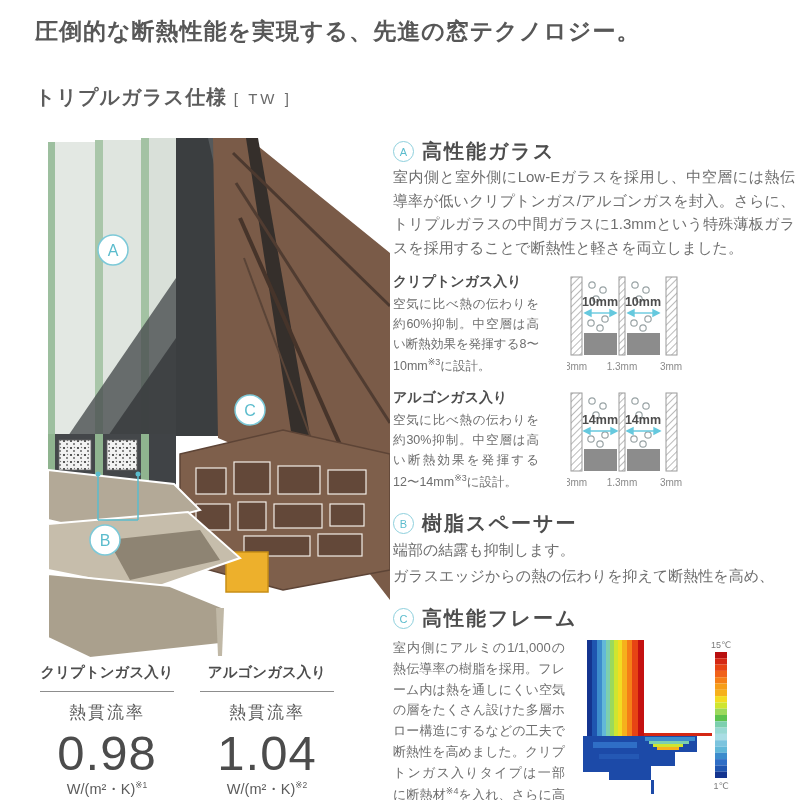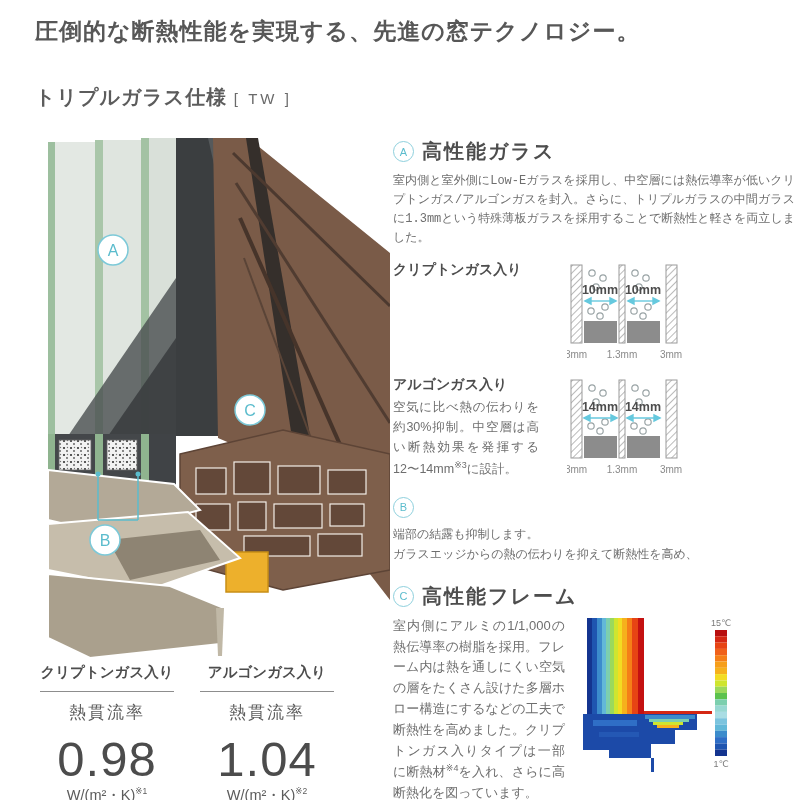--- a/index.html
+++ b/index.html
@@ -11,42 +11,42 @@
   .sub-title { position:absolute; left:35px; top:84px; font-size:20px; font-weight:bold; color:#5c5c5c; letter-spacing:1px; }
   .sub-title .tag { font-size:15px; font-weight:normal; color:#6a6a6a; letter-spacing:3px; }
 
   .main-figure { position:absolute; left:48px; top:138px; width:342px; height:522px; }
 
   
   .right-col { position:absolute; left:393px; top:138px; width:402px; }
   .sec-header { display:flex; align-items:center; gap:8px; }
   .badge { width:21px; height:21px; border-radius:50%; border:1.5px solid #8ed0dd; color:#5bbccd; font-size:11px; display:flex; align-items:center; justify-content:center; flex:0 0 auto; }
   .sec-title { font-size:20px; font-weight:bold; color:#4d4d4d; letter-spacing:2px; }
-  .sec-body { font-size:12px; line-height:1.58; color:#6e6e6e; margin-top:7px; text-align:justify;font-family:Liberation Mono, monospace; }
+  .sec-body { font-size:15px; line-height:1.58; color:#6e6e6e; text-align:justify; }
   sup.note { font-size:9px; color:#6e6e6e; }
 
   .gas-row { display:flex; margin-top:13px; }
   .gas-text-col { width:146px; }
   .gas-title { font-size:14px; font-weight:bold; color:#4d4d4d; }
   .gas-body { font-size:12.5px; line-height:1.62; color:#6e6e6e; margin-top:3px; text-align:justify; }
   .gas-svg { margin-left:28px; margin-top:2px; }
 
   .sec-b { margin-top:18px; }
   .sec-b .sec-body div { line-height:1.7; }
   .sec-c { margin-top:17px; }
   .c-row { display:flex; margin-top:6px; }
   .c-text { width:172px; font-size:13px; line-height:1.6; color:#6e6e6e; text-align:justify; }
   .thermal-fig { margin-left:14px; }
 
   
   .stats { position:absolute; left:40px; top:663px; display:flex; gap:26px; }
   .stat { width:134px; text-align:center; }
   .stat-title { font-size:14.5px; font-weight:bold; color:#4d4d4d; padding-bottom:9px; border-bottom:1px solid #8d8d8d; }
   .stat-label { font-size:17px; color:#5c5c5c; margin-top:9px; letter-spacing:2px; }
-  .stat-value { font-size:49px; color:#4c4c4c; letter-spacing:1px; line-height:1.05; margin-top:10px; }
+  .stat-value { font-size:49px; color:#4c4c4c; letter-spacing:1px; line-height:1.05; margin-top:4px; }
   .stat-unit { font-size:14.5px; color:#5c5c5c; margin-top:1px; }
   .stat-unit sup { font-size:8.5px; }
 </style>
 </head>
 <body>
 
 <div class="page">
 
   <svg width="0" height="0" style="position:absolute">
     <defs>
@@ -151,20 +151,21 @@
 
     <div class="sec-header">
       <span class="badge">A</span>
       <span class="sec-title">高性能ガラス</span>
     </div>
     <div class="sec-body">室内側と室外側にLow-Eガラスを採用し、中空層には熱伝導率が低いクリプトンガス/アルゴンガスを封入。さらに、トリプルガラスの中間ガラスに1.3mmという特殊薄板ガラスを採用することで断熱性と軽さを両立しました。</div>
 
     <div class="gas-row">
       <div class="gas-text-col">
         <div class="gas-title">クリプトンガス入り</div>
+        <div class="gas-body"><span>空気に比べ熱の伝わりを約60%抑制。中空層は高い断熱効果を発揮する8〜10mm</span><sup class="note">※3</sup><span>に設計。</span></div>
       </div>
       <svg class="gas-svg" width="116" height="100" viewBox="0 0 116 100">
         <rect x="4" y="2" width="11" height="78" fill="url(#hatch)" stroke="#9a9a9a" stroke-width="1"></rect>
         <rect x="52" y="2" width="6" height="78" fill="url(#hatch)" stroke="#9a9a9a" stroke-width="1"></rect>
         <rect x="99" y="2" width="11" height="78" fill="url(#hatch)" stroke="#9a9a9a" stroke-width="1"></rect>
         <rect x="17" y="58" width="33" height="22" fill="#8c8c8c"></rect>
         <rect x="60" y="58" width="33" height="22" fill="#8c8c8c"></rect>
         <g fill="#ffffff" stroke="#9aa4a6" stroke-width="1.2">
           <circle cx="25" cy="10" r="3.2"></circle>
             <circle cx="36" cy="15" r="3.2"></circle>
@@ -232,20 +233,21 @@
         <text x="76" y="33" text-anchor="middle" font-size="12.5" font-weight="bold" fill="#4d4d4d">14mm</text>
         <text x="9" y="95" text-anchor="middle" font-size="10" fill="#8a8a8a">3mm</text>
         <text x="55" y="95" text-anchor="middle" font-size="10" fill="#8a8a8a">1.3mm</text>
         <text x="104" y="95" text-anchor="middle" font-size="10" fill="#8a8a8a">3mm</text>
       </svg>
     </div>
 
     <div class="sec-b">
       <div class="sec-header">
         <span class="badge">B</span>
+        <span class="sec-title">樹脂スペーサー</span>
       </div>
       <div class="sec-body">
         <div>端部の結露も抑制します。</div>
         <div>ガラスエッジからの熱の伝わりを抑えて断熱性を高め、</div>
       </div>
     </div>
 
     <div class="sec-c">
       <div class="sec-header">
         <span class="badge">C</span>

